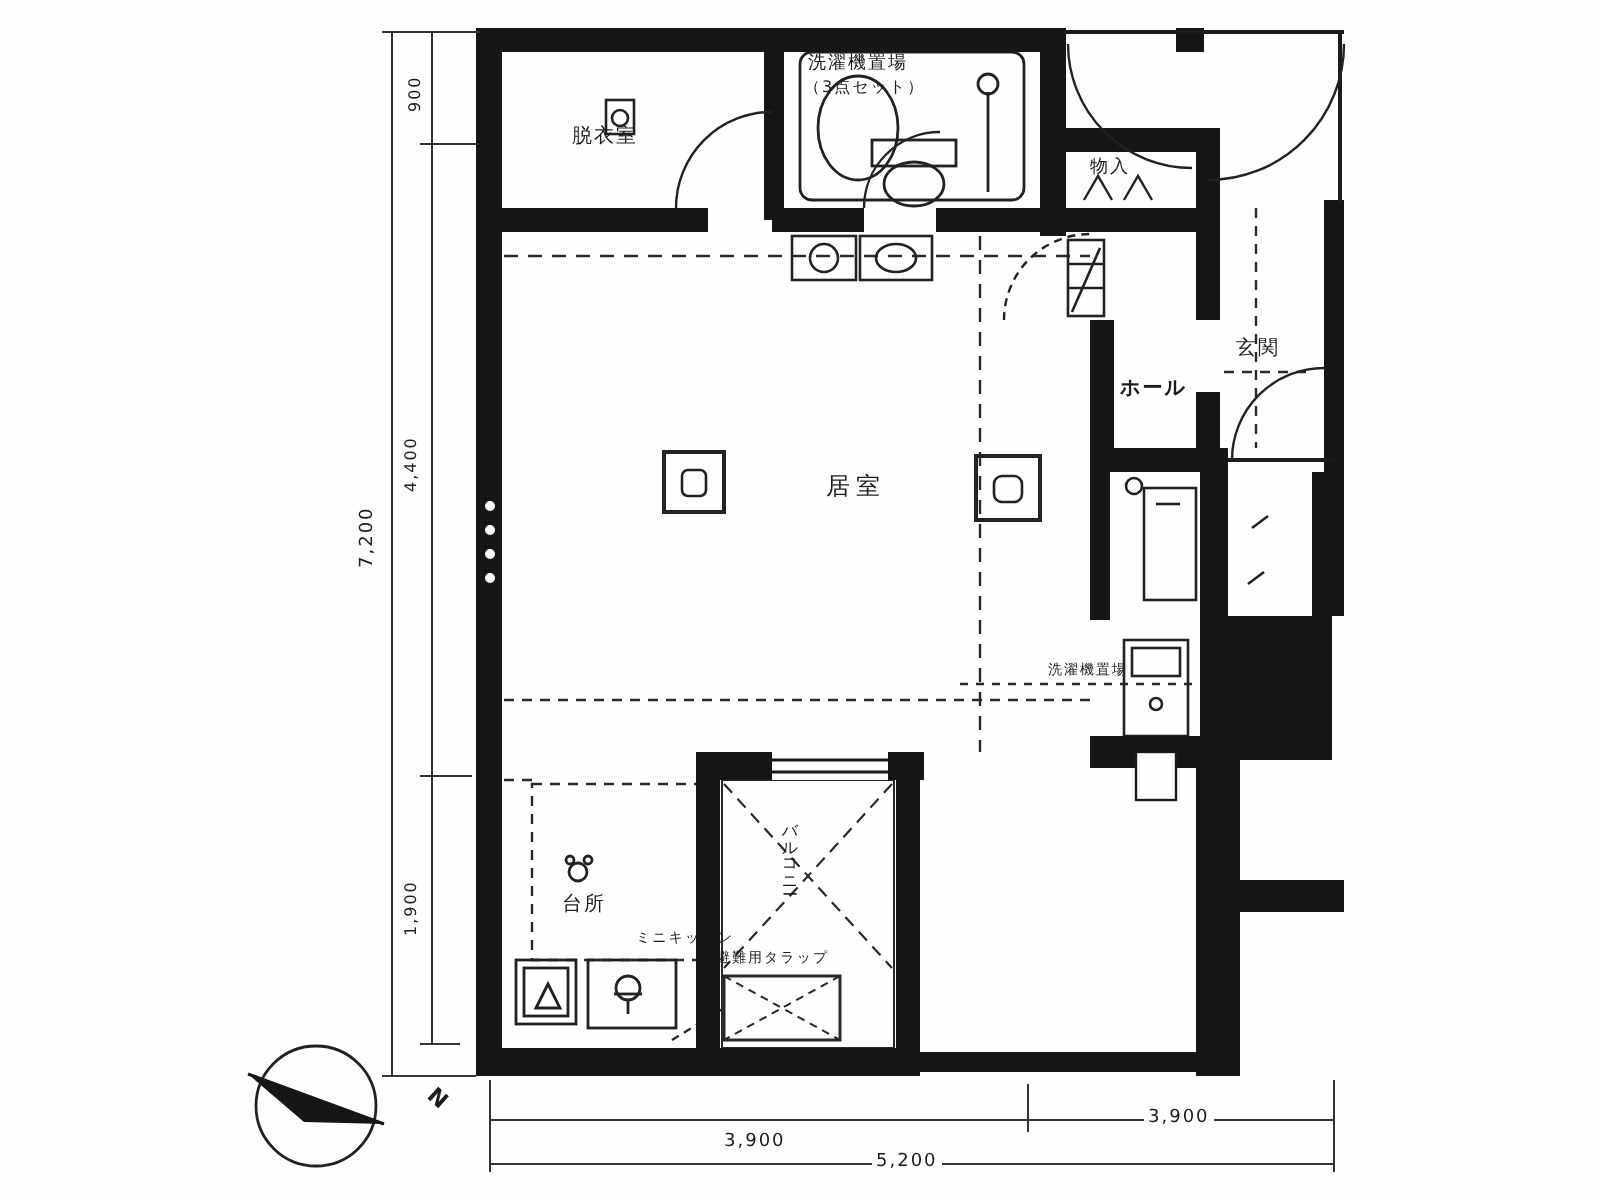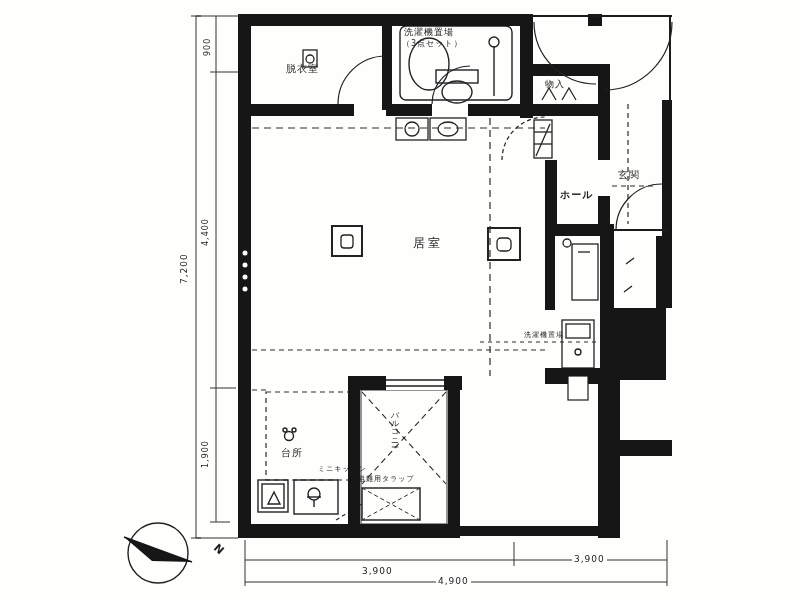--- a/index.html
+++ b/index.html
@@ -208,17 +208,17 @@
   <span class="lbl fs7" style="left:524px;top:332px;">洗濯機置場</span>
   <span class="lbl fs8 vert" style="left:390px;top:406px;">バルコニー</span>
   <span class="lbl fs7" style="left:358px;top:476px;">避難用タラップ</span>
 
   <span class="lbl fs9 rot dimlbl" style="left:180px;top:286px;">7,200</span>
   <span class="lbl fs8 rot dimlbl" style="left:204px;top:58px;">900</span>
   <span class="lbl fs8 rot dimlbl" style="left:202px;top:248px;">4,400</span>
   <span class="lbl fs8 rot dimlbl" style="left:202px;top:470px;">1,900</span>
   <span class="lbl fs9 dimlbl" style="left:360px;top:555px;margin-top:12px;">3,900</span>
   <span class="lbl fs9 dimlbl" style="left:572px;top:555px;">3,900</span>
-  <span class="lbl fs9 dimlbl" style="left:436px;top:577px;">4,900</span>
+  <span class="lbl fs9 dimlbl" style="left:436px;top:577px;">5,200</span>
 
   <span class="lbl fs11 north" style="left:214px;top:544px;">N</span>
 
 </div>
 
 </body></html>

